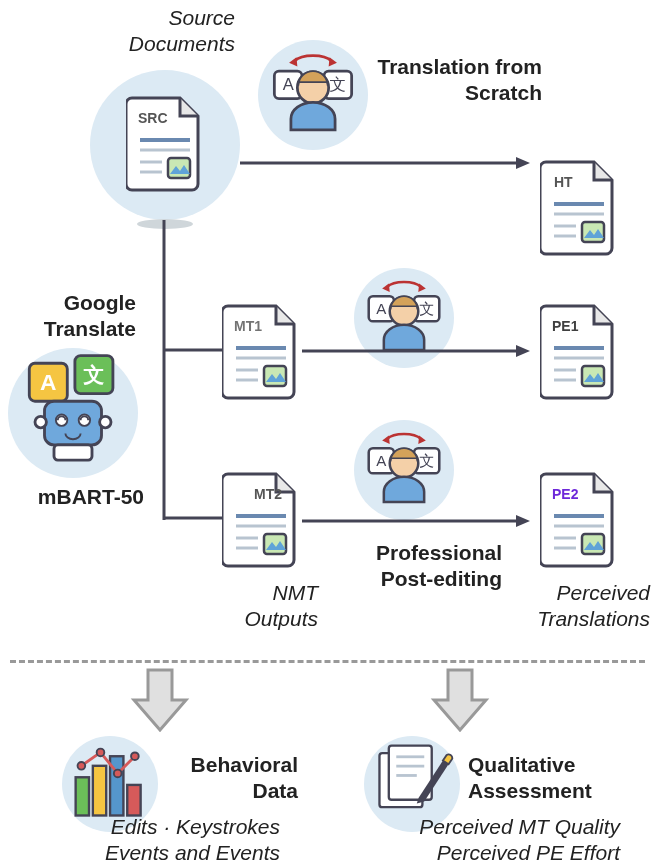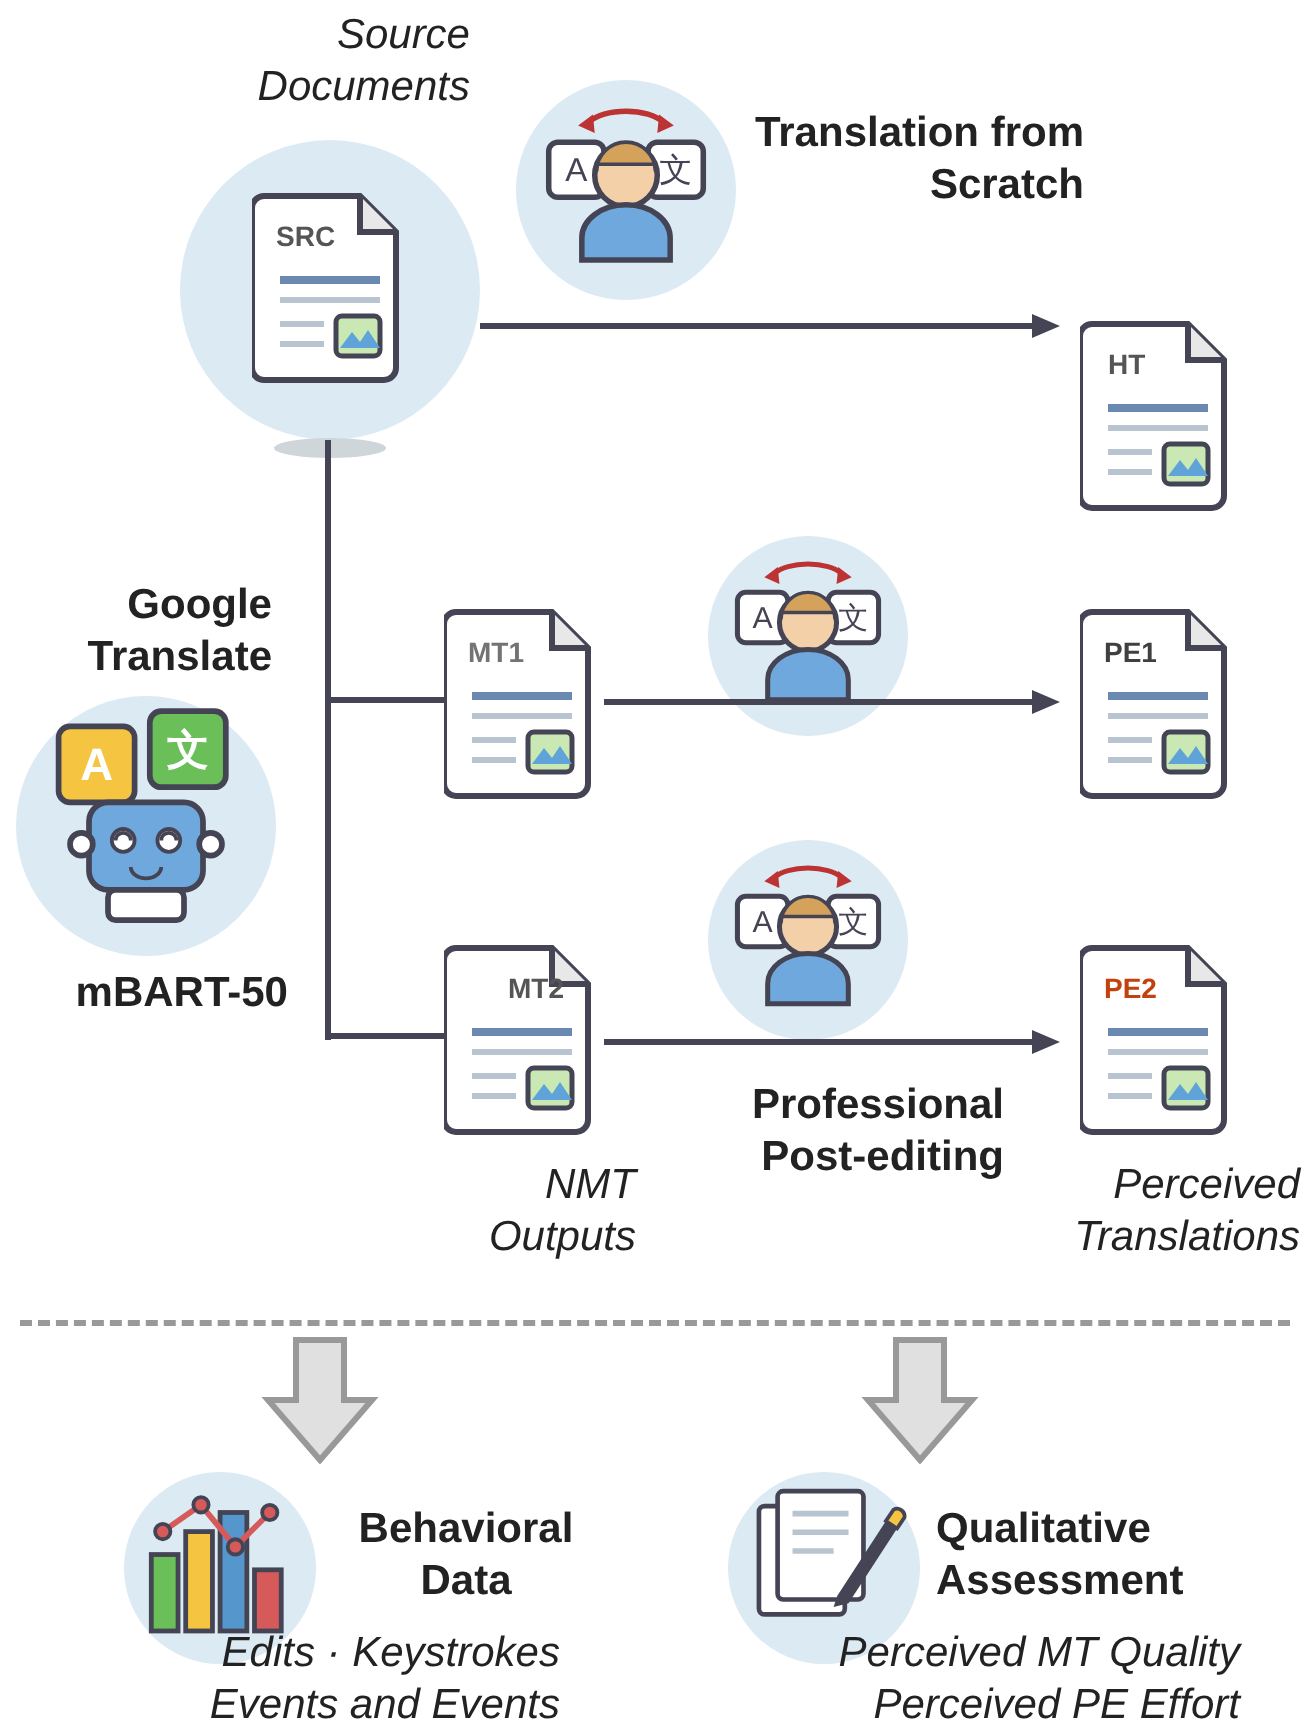--- a/index.html
+++ b/index.html
@@ -190,21 +190,21 @@
   <svg viewBox="0 0 78 96" width="78" height="96">
     <path d="M6 2 h48 l18 18 v68 a6 6 0 0 1 -6 6 h-60 a6 6 0 0 1 -6 -6 v-80 a6 6 0 0 1 6 -6 z" fill="#fff" stroke="#445" stroke-width="3"></path>
     <path d="M54 2 v18 h18" fill="#e8e8e8" stroke="#445" stroke-width="3"></path>
     <line x1="14" y1="44" x2="64" y2="44" stroke="#6a89b0" stroke-width="4"></line>
     <line x1="14" y1="54" x2="64" y2="54" stroke="#b8c4d0" stroke-width="3"></line>
     <line x1="14" y1="66" x2="36" y2="66" stroke="#b8c4d0" stroke-width="3"></line>
     <line x1="14" y1="76" x2="36" y2="76" stroke="#b8c4d0" stroke-width="3"></line>
     <rect x="42" y="62" width="22" height="20" rx="3" fill="#c9e8b4" stroke="#445" stroke-width="2.5"></rect>
     <path d="M44 78 l6 -8 l4 5 l4 -6 l6 9 z" fill="#5fa3d8"></path>
   </svg>
-  <div style="position:absolute; left:12px; top:14px; font-size:14px; font-weight:bold; color:#c2410c;">PE2</div>
+  <div style="position:absolute; left:12px; top:14px; font-size:14px; font-weight:bold; color:#6d28d9;">PE2</div>
 </div>
 
 <div class="label bold" style="left:342px; top:540px; width:160px;">Professional Post-editing</div>
 
 <div class="label italic" style="left:218px; top:580px; width:100px;">NMT Outputs</div>
 
 <div class="label italic" style="left:520px; top:580px; width:130px;">Perceived Translations</div>
 
 <div class="dash"></div>
 
@@ -222,21 +222,21 @@
     <rect x="26" y="22" width="14" height="52" fill="#f5c542" stroke="#445" stroke-width="2.5"></rect>
     <rect x="44" y="12" width="14" height="62" fill="#5596cc" stroke="#445" stroke-width="2.5"></rect>
     <rect x="62" y="42" width="14" height="32" fill="#d65a5a" stroke="#445" stroke-width="2.5"></rect>
     <polyline points="14,22 34,8 52,30 70,12" fill="none" stroke="#d65a5a" stroke-width="3"></polyline>
     <circle cx="14" cy="22" r="4" fill="#d65a5a" stroke="#445" stroke-width="2"></circle>
     <circle cx="34" cy="8" r="4" fill="#d65a5a" stroke="#445" stroke-width="2"></circle>
     <circle cx="52" cy="30" r="4" fill="#d65a5a" stroke="#445" stroke-width="2"></circle>
     <circle cx="70" cy="12" r="4" fill="#d65a5a" stroke="#445" stroke-width="2"></circle>
   </svg>
 </div>
-<div class="label bold" style="left:168px; top:752px; width:130px; text-align:center;">Behavioral Data</div>
+<div class="label bold" style="left:168px; top:752px; width:130px; text-align:right;">Behavioral Data</div>
 
 <div class="label italic" style="left:60px; top:814px; width:220px;">Edits · Keystrokes Events and Events</div>
 
 <div class="circle-bg" style="left:364px; top:736px; width:96px; height:96px;"></div>
 <div style="position:absolute; left:372px; top:740px;">
   <svg viewBox="0 0 90 90" width="84" height="84">
     <rect x="8" y="14" width="46" height="58" rx="3" fill="#fff" stroke="#445" stroke-width="2.5"></rect>
     <rect x="18" y="6" width="46" height="58" rx="3" fill="#fff" stroke="#445" stroke-width="2.5"></rect>
     <line x1="26" y1="18" x2="56" y2="18" stroke="#b8c4d0" stroke-width="3"></line>
     <line x1="26" y1="28" x2="56" y2="28" stroke="#b8c4d0" stroke-width="3"></line>

